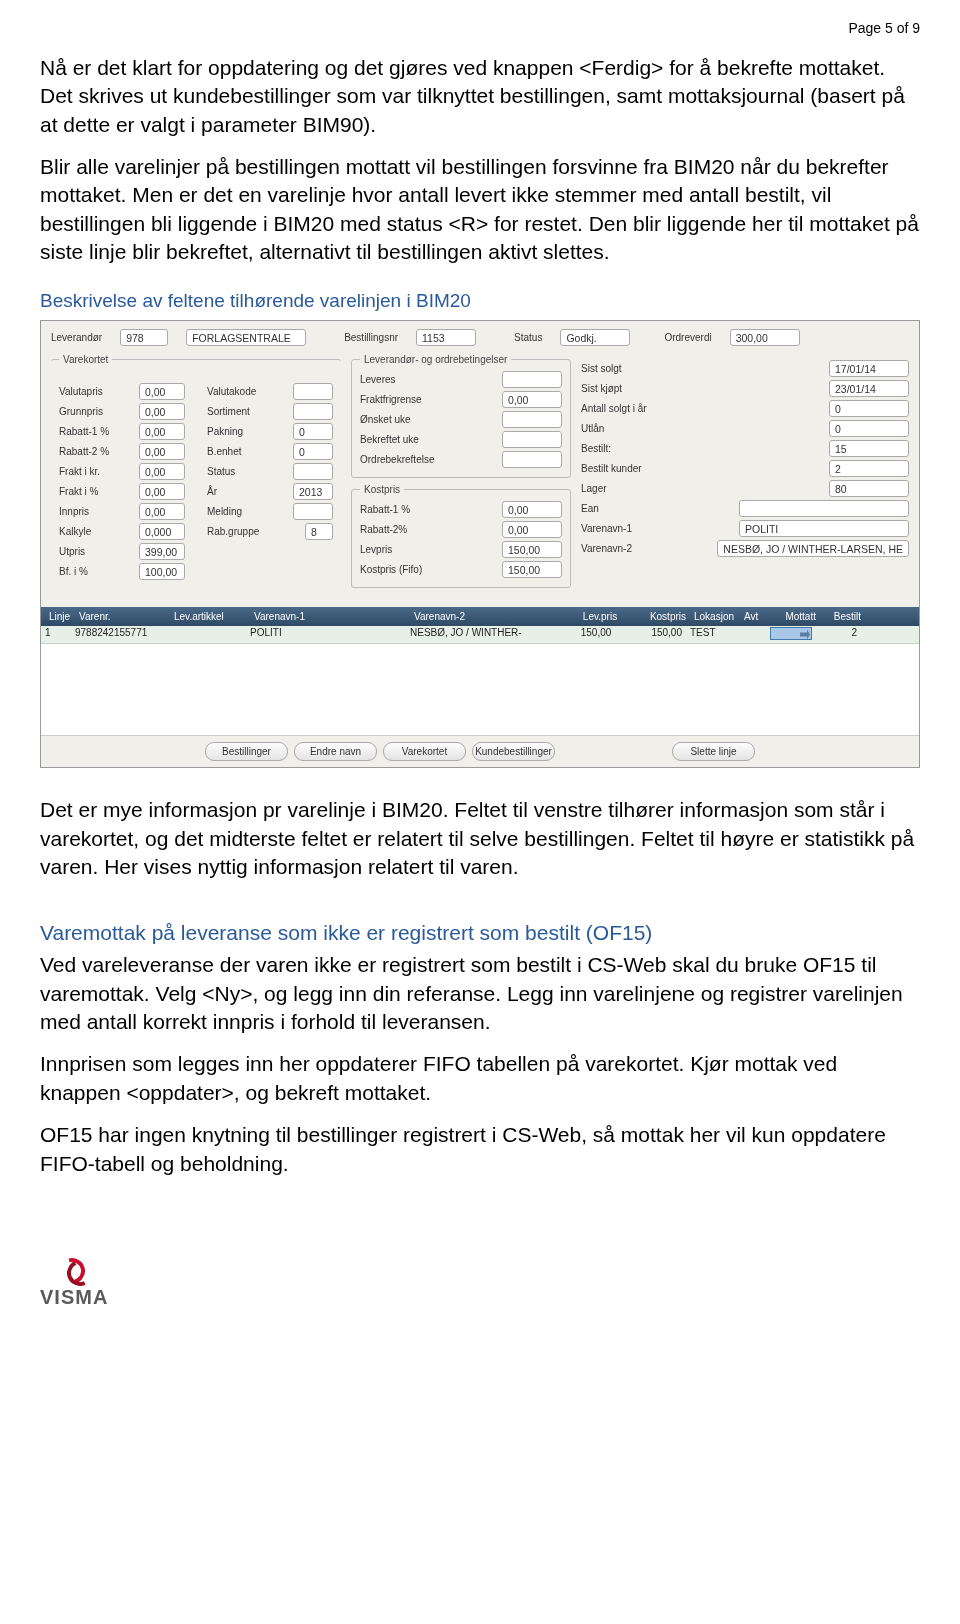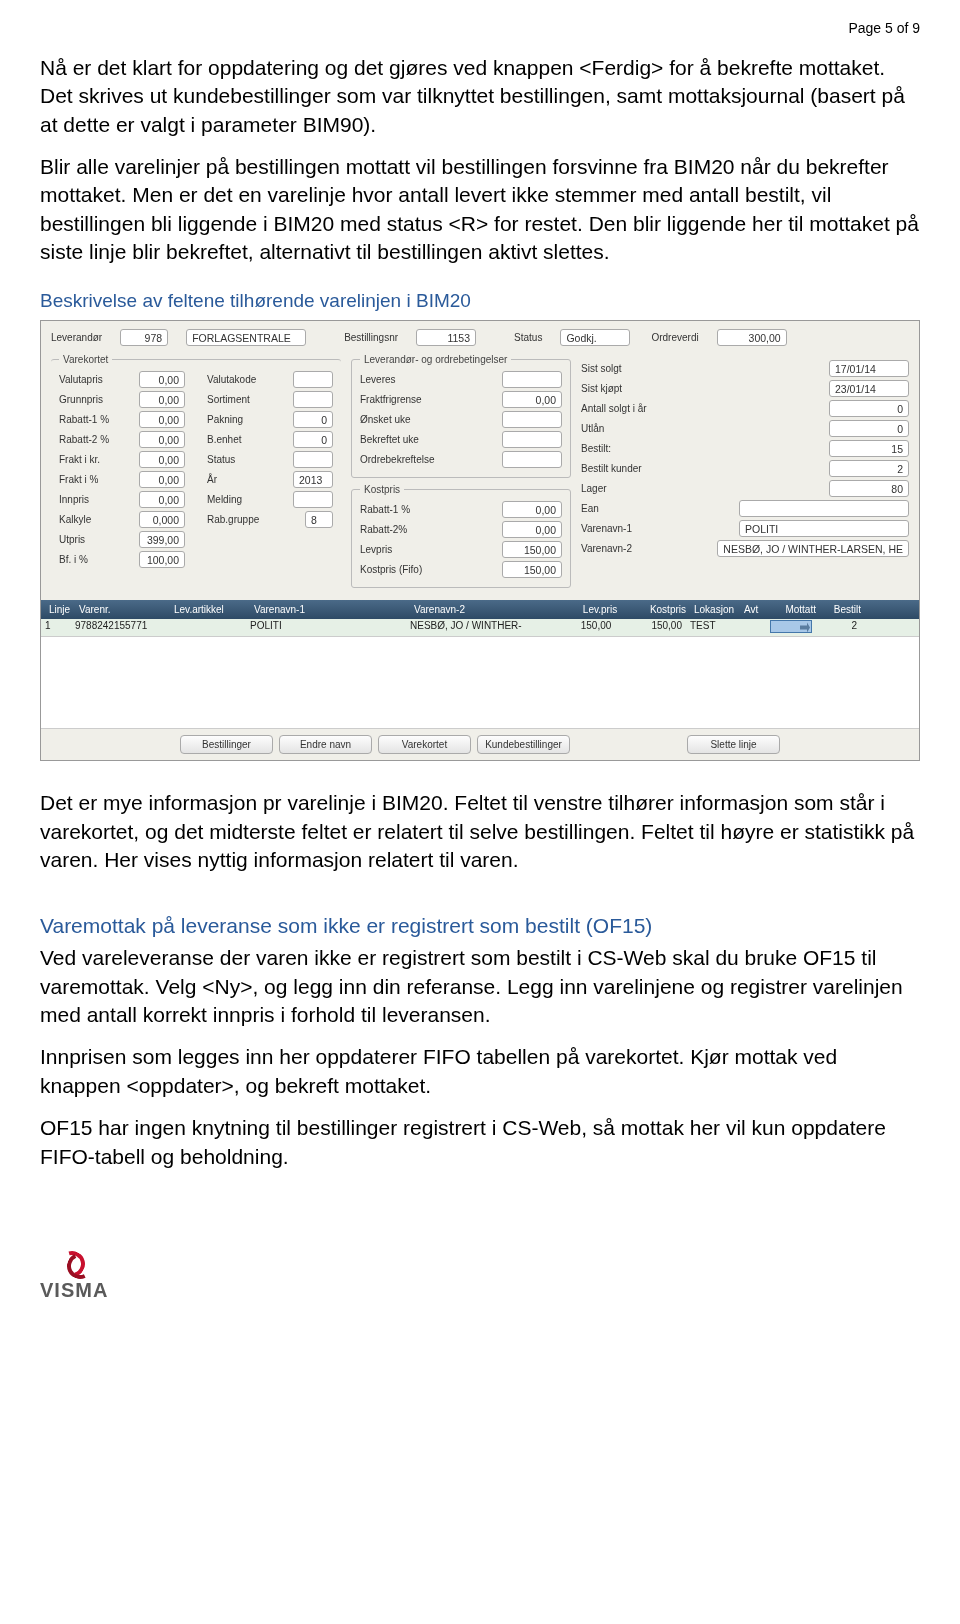--- a/index.html
+++ b/index.html
@@ -65,21 +65,20 @@
     color: #333;
   }
   .app-shot .ipt {
     display: inline-block;
     background: #fff;
     border: 1px solid #aaa;
     border-radius: 3px;
     padding: 1px 5px;
     font-size: 10.5px;
     min-width: 46px;
-    text-align: right;
     height: 17px;
     line-height: 15px;
   }
   .app-shot .ipt.left { text-align: left; }
   .app-shot .pair {
     display: flex;
     justify-content: space-between;
     align-items: center;
     margin-bottom: 3px;
     gap: 6px;
@@ -131,24 +130,24 @@
     display: flex;
     justify-content: center;
     gap: 6px;
     padding: 6px 10px;
     flex-wrap: wrap;
   }
   .btn-row.last { padding-bottom: 10px; }
   .btn {
     background: linear-gradient(#fdfdfd, #e4e4e4);
     border: 1px solid #aaa;
-    border-radius: 4px;
+    border-radius: 9px;
     font-size: 10px;
     padding: 3px 0;
-    width: 93px;
+    width: 83px;
     text-align: center;
     cursor: pointer;
   }
 
   .footer {
     margin-top: 80px;
     display: flex;
     justify-content: space-between;
     align-items: flex-end;
     font-size: 14.5px;
@@ -217,30 +216,30 @@
     <label class="fld">Leverandør</label>
     <span class="ipt" style="min-width:48px">978</span>
     <span class="ipt left" style="min-width:120px">FORLAGSENTRALE</span>
 
     <label class="fld" style="margin-left:20px">Bestillingsnr</label>
     <span class="ipt" style="min-width:60px">1153</span>
 
     <label class="fld" style="margin-left:20px">Status</label>
     <span class="ipt left" style="min-width:70px">Godkj.</span>
 
-    <label class="fld" style="margin-left:3px">Ordreverdi</label>
+    <label class="fld" style="margin-left:16px">Ordreverdi</label>
     <span class="ipt" style="min-width:70px">300,00</span>
   </div>
 
   <div class="form-area">
 
     <fieldset style="flex:0 0 290px; border:none; padding:0;">
       <fieldset style="border-left:none;border-right:none;border-bottom:none;">
         <legend>Varekortet</legend>
-        <div style="display:flex; gap:22px;">
+        <div style="display:flex; gap:22px;margin-top:12px;">
           <div style="flex:1">
             <div class="pair">
                 <label class="fld">Valutapris</label>
                 <span class="ipt">0,00</span>
               </div>
             <div class="pair">
                 <label class="fld">Grunnpris</label>
                 <span class="ipt">0,00</span>
               </div>
             <div class="pair">

